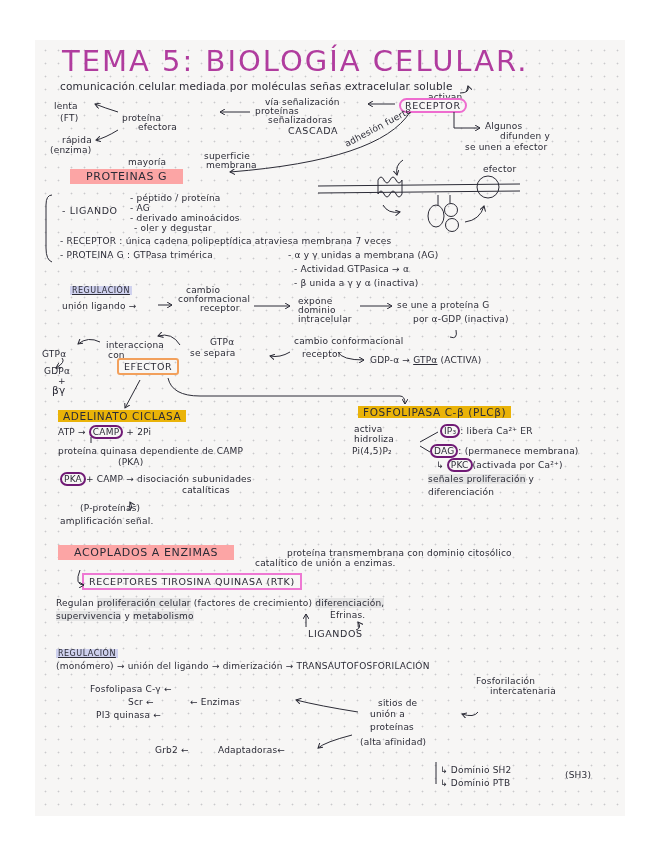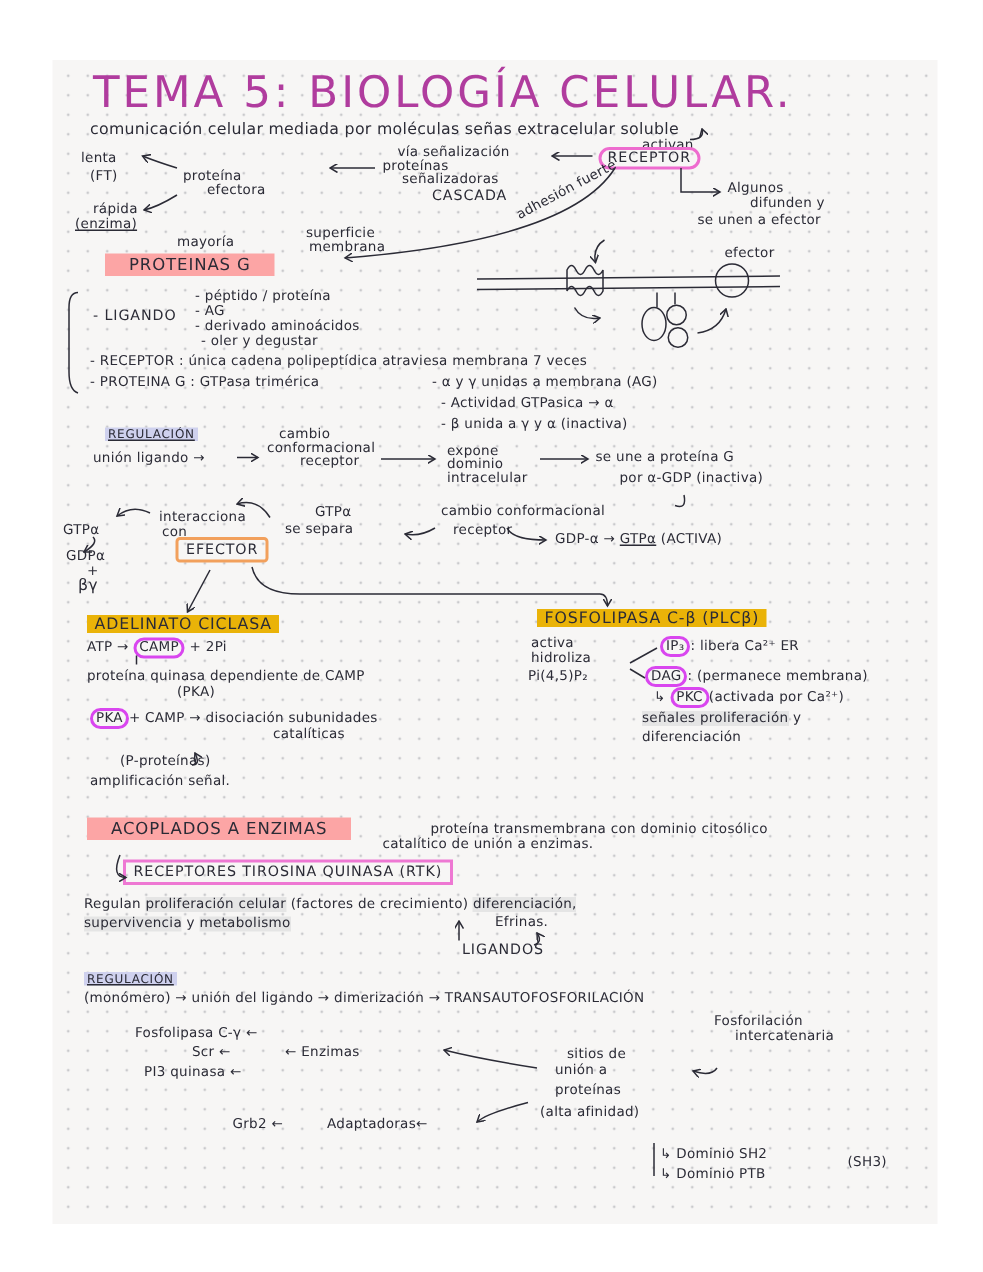--- a/index.html
+++ b/index.html
@@ -8,21 +8,21 @@
     background-image:radial-gradient(circle,#c9c9cc 0.8px,transparent 1.1px);background-size:13px 13px;background-position:4px 4px;}
   .t{position:absolute;white-space:nowrap;font-size:10.5px;line-height:12px;color:#2b2b36;letter-spacing:0.2px;}
   .s{font-size:9px;line-height:10px;}
   .caps{font-family:"DejaVu Sans",sans-serif;font-size:9.5px;letter-spacing:0.6px;}
   .title{position:absolute;left:62px;top:44px;font-size:29px;letter-spacing:2px;color:#b03c9e;font-family:"DejaVu Sans",sans-serif;font-weight:normal;white-space:nowrap;}
   .hl-pink{background:#fca5a5;padding:1px 16px;}
   .box-pink{border:2px solid #ee6ccf;border-radius:9px;padding:0 4px;}
   .box-pink-sq{border:2.5px solid #ee78d3;padding:1px 5px;}
   .hl-orange{background:#eab308;padding:0 5px;}
   .box-orange{border:2.5px solid #f2a05c;border-radius:3px;padding:1px 5px;}
-  .circ-orange{border:2px solid #d946ef;border-radius:9px;padding:0 2px;}
+  .circ-orange{border:2px solid #701a75;border-radius:9px;padding:0 2px;}
   .hl-blue{background:#e5e5e5;}
   .reg{font-size:8px;letter-spacing:0.5px;text-decoration:underline;background:#cfd1ee;padding:0 2px;margin-top:36px;}
   svg.ov{position:absolute;left:0;top:0;pointer-events:none;}
 </style>
 </head>
 <body>
 
 <div class="paper"></div>
 
 <div class="title">TEMA 5: BIOLOGÍA CELULAR.</div>
@@ -32,25 +32,25 @@
 <div class="t s" style="left:265px;top:97px;">vía señalización</div>
 <div class="t caps" style="left:399px;top:100px;"><span class="box-pink">RECEPTOR</span></div>
 <div class="t s" style="left:255px;top:106px;">proteínas</div>
 <div class="t s" style="left:268px;top:115px;">señalizadoras</div>
 <div class="t s caps" style="left:288px;top:126px;">CASCADA</div>
 <div class="t s" style="left:122px;top:113px;">proteína</div>
 <div class="t s" style="left:138px;top:122px;">efectora</div>
 <div class="t s" style="left:54px;top:101px;">lenta</div>
 <div class="t s" style="left:60px;top:113px;">(FT)</div>
 <div class="t s" style="left:46px;top:135px;padding-left:16px;">rápida</div>
-<div class="t s" style="left:50px;top:145px;text-decoration:underline;">(enzima)</div>
+<div class="t s" style="left:50px;top:145px;">(enzima)</div>
 <div class="t s" style="left:485px;top:121px;">Algunos</div>
 <div class="t s" style="left:500px;top:131px;">difunden y</div>
 <div class="t s" style="left:465px;top:142px;">se unen a efector</div>
-<div class="t s" style="left:118px;top:157px;">mayoría</div>
+<div class="t s" style="left:128px;top:157px;">mayoría</div>
 <div class="t s" style="left:204px;top:151px;">superficie</div>
 <div class="t s" style="left:206px;top:160px;">membrana</div>
 <div class="t s" style="left:343px;top:140px;transform:rotate(-28deg);transform-origin:left top;">adhesión fuerte</div>
 
 <div class="t caps" style="left:70px;top:171px;font-size:11px;"><span class="hl-pink">PROTEINAS G</span></div>
 <div class="t s" style="left:483px;top:164px;">efector</div>
 
 <div class="t s caps" style="left:62px;top:206px;">- LIGANDO</div>
 <div class="t s" style="left:130px;top:193px;">- péptido / proteína</div>
 <div class="t s" style="left:130px;top:203px;">- AG</div>

